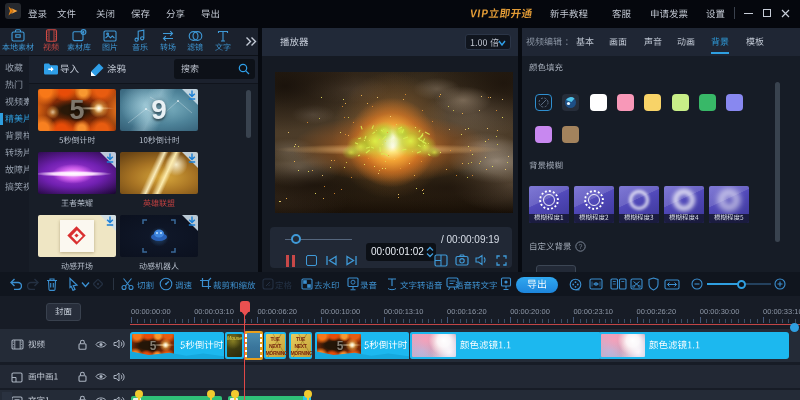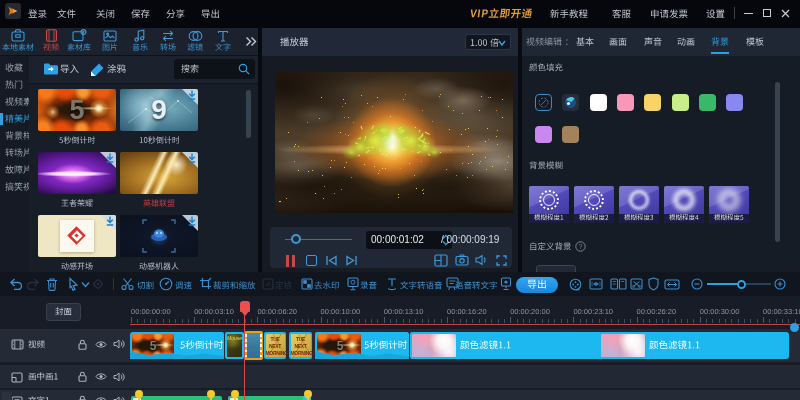--- a/index.html
+++ b/index.html
@@ -657,21 +657,21 @@
           <path d="M100 60 l3.0 0" stroke="rgba(216,238,80,0.9)" stroke-width="1.1" transform="rotate(147 100 60)"></path>
           <path d="M148 70 l3.9 0" stroke="rgba(216,238,80,0.9)" stroke-width="1.1" transform="rotate(298 148 70)"></path>
           <path d="M83 72 l3.2 0" stroke="rgba(216,238,80,0.9)" stroke-width="1.1" transform="rotate(201 83 72)"></path>
           <path d="M150 60 l5.3 0" stroke="rgba(216,238,80,0.9)" stroke-width="1.1" transform="rotate(28 150 60)"></path>
         </svg>
         <div class="abs" style="left:0;top:0;width:1px;height:1px;box-shadow:146px 89px 0 0 rgba(240,150,50,0.8),32px 50px 0 0 rgba(240,150,50,0.8),123px 122px 0 0 rgba(255,215,120,0.85),186px 62px 0 0 rgba(235,230,95,0.9),89px 68px 0 0 rgba(235,230,95,0.9),204px 38px 0 0 rgba(255,215,120,0.85),55px 95px 0 0 rgba(235,230,95,0.9),47px 103px 0 0 rgba(255,215,120,0.85),193px 74px 0 0 rgba(235,230,95,0.9),110px 89px 0 0 rgba(225,220,80,0.8),125px 96px 0 0 rgba(240,150,50,0.8),187px 91px 0 0 rgba(255,190,80,0.85),137px 79px 0 0 rgba(225,220,80,0.8),70px 31px 0 0 rgba(255,190,80,0.85),227px 27px 0 0 rgba(255,215,120,0.85),99px 94px 0 0 rgba(235,230,95,0.9),175px 78px 0 0 rgba(240,150,50,0.8),108px 57px 0 0 rgba(225,220,80,0.8),107px 67px 0 0 rgba(225,220,80,0.8),73px 63px 0 0 rgba(255,190,80,0.85),102px 25px 0 0 rgba(255,215,120,0.85),230px 97px 0 0 rgba(255,215,120,0.85),196px 90px 0 0 rgba(225,220,80,0.8),140px 55px 0 0 rgba(235,230,95,0.9),101px 58px 0 0 rgba(225,220,80,0.8),221px 38px 0 0 rgba(240,150,50,0.8),97px 34px 0 0 rgba(240,150,50,0.8),121px 52px 0 0 rgba(225,220,80,0.8),147px 118px 0 0 rgba(255,215,120,0.85),4px 129px 0 0 rgba(235,230,95,0.9),69px 95px 0 0 rgba(235,230,95,0.9),66px 117px 0 0 rgba(240,150,50,0.8),165px 80px 0 0 rgba(235,230,95,0.9),107px 96px 0 0 rgba(235,230,95,0.9),73px 45px 0 0 rgba(225,220,80,0.8),147px 38px 0 0 rgba(240,150,50,0.8),217px 94px 0 0 rgba(235,230,95,0.9),49px 114px 0 0 rgba(240,150,50,0.8),104px 98px 0 0 rgba(225,220,80,0.8),78px 50px 0 0 rgba(240,150,50,0.8),181px 103px 0 0 rgba(240,150,50,0.8),46px 25px 0 0 rgba(235,230,95,0.9),193px 56px 0 0 rgba(235,230,95,0.9),37px 98px 0 0 rgba(255,190,80,0.85),190px 57px 0 0 rgba(255,215,120,0.85),232px 90px 0 0 rgba(225,220,80,0.8),148px 121px 0 0 rgba(235,230,95,0.9),213px 25px 0 0 rgba(240,150,50,0.8),197px 82px 0 0 rgba(235,230,95,0.9),86px 23px 0 0 rgba(255,190,80,0.85),92px 31px 0 0 rgba(255,190,80,0.85),222px 58px 0 0 rgba(255,190,80,0.85),112px 60px 0 0 rgba(240,150,50,0.8),59px 88px 0 0 rgba(240,150,50,0.8),222px 72px 0 0 rgba(225,220,80,0.8),139px 103px 0 0 rgba(255,190,80,0.85),193px 91px 0 0 rgba(225,220,80,0.8),119px 87px 0 0 rgba(255,190,80,0.85),94px 68px 0 0 rgba(225,220,80,0.8),215px 25px 0 0 rgba(255,215,120,0.85),104px 67px 0 0 rgba(255,190,80,0.85),197px 103px 0 0 rgba(240,150,50,0.8),44px 46px 0 0 rgba(225,220,80,0.8),107px 72px 0 0 rgba(235,230,95,0.9),13px 60px 0 0 rgba(255,215,120,0.85),123px 125px 0 0 rgba(255,190,80,0.85),153px 71px 0 0 rgba(225,220,80,0.8),65px 60px 0 0 rgba(235,230,95,0.9),174px 57px 0 0 rgba(255,215,120,0.85),212px 56px 0 0 rgba(255,215,120,0.85),213px 67px 0 0 rgba(240,150,50,0.8),130px 22px 0 0 rgba(240,150,50,0.8),233px 84px 0 0 rgba(255,215,120,0.85),211px 97px 0 0 rgba(255,190,80,0.85),115px 44px 0 0 rgba(255,215,120,0.85),19px 74px 0 0 rgba(235,230,95,0.9),103px 101px 0 0 rgba(255,215,120,0.85),68px 27px 0 0 rgba(235,230,95,0.9),110px 69px 0 0 rgba(225,220,80,0.8),192px 105px 0 0 rgba(225,220,80,0.8),187px 41px 0 0 rgba(255,190,80,0.85),157px 49px 0 0 rgba(240,150,50,0.8),210px 85px 0 0 rgba(255,215,120,0.85),141px 116px 0 0 rgba(235,230,95,0.9),20px 72px 0 0 rgba(255,215,120,0.85),178px 38px 0 0 rgba(225,220,80,0.8),33px 99px 0 0 rgba(235,230,95,0.9),195px 78px 0 0 rgba(240,150,50,0.8),56px 88px 0 0 rgba(255,190,80,0.85),221px 64px 0 0 rgba(225,220,80,0.8),71px 90px 0 0 rgba(225,220,80,0.8),113px 83px 0 0 rgba(240,150,50,0.8),205px 89px 0 0 rgba(225,220,80,0.8),89px 92px 0 0 rgba(235,230,95,0.9),59px 121px 0 0 rgba(240,150,50,0.8),204px 91px 0 0 rgba(255,190,80,0.85),19px 89px 0 0 rgba(255,190,80,0.85),173px 34px 0 0 rgba(225,220,80,0.8),67px 34px 0 0 rgba(240,150,50,0.8),23px 98px 0 0 rgba(235,230,95,0.9),206px 24px 0 0 rgba(255,215,120,0.85),164px 24px 0 0 rgba(240,150,50,0.8),70px 62px 0 0 rgba(240,150,50,0.8),149px 73px 0 0 rgba(235,230,95,0.9),227px 45px 0 0 rgba(235,230,95,0.9),171px 97px 0 0 rgba(255,190,80,0.85),48px 126px 0 0 rgba(255,190,80,0.85),128px 27px 0 0 rgba(255,190,80,0.85),69px 45px 0 0 rgba(240,150,50,0.8),210px 69px 0 0 rgba(235,230,95,0.9),148px 117px 0 0 rgba(240,150,50,0.8),110px 96px 0 0 rgba(235,230,95,0.9),165px 22px 0 0 rgba(255,190,80,0.85),40px 121px 0 0 rgba(235,230,95,0.9),93px 86px 0 0 rgba(240,150,50,0.8),134px 91px 0 0 rgba(255,215,120,0.85),5px 129px 0 0 rgba(255,215,120,0.85),23px 74px 0 0 rgba(225,220,80,0.8),76px 105px 0 0 rgba(240,150,50,0.8),11px 126px 0 0 rgba(255,190,80,0.85);"></div>
       </div>
 
   <div class="abs" style="left:23px;top:182.5px;width:67px;height:1.5px;background:#55667d;"></div>
   <div class="abs" style="left:29px;top:178px;width:10px;height:10px;border:2px solid #3f9ad8;border-radius:50%;background:#222936;"></div>
-  <div id="timebox" class="abs" style="left:104px;top:175px;width:86px;height:18px;">
+  <div id="timebox" class="abs" style="left:104px;top:187px;width:70px;height:18px;">
     <span style="position:absolute;left:5px;top:3px;">00:00:01:02</span>
     <svg class="abs" style="right:2px;top:3px;" width="8" height="12" viewBox="0 0 8 12">
           <path d="M1 4.5 L4 1.5 L7 4.5" fill="none" stroke="#3f9ad8" stroke-width="1.3"></path>
           <path d="M1 7.5 L4 10.5 L7 7.5" fill="none" stroke="#3f9ad8" stroke-width="1.3"></path>
         </svg>
   </div>
   <div class="abs" style="left:179px;top:178px;color:#d9dfe9;font-size:10px;">/ 00:00:09:19</div>
   <div id="transport" class="abs" style="left:0;top:196px;width:256px;height:20px;">
 <div class="abs" style="left:24px;top:3px;width:3px;height:12px;background:#c84848;"></div>
 <div class="abs" style="left:30px;top:3px;width:3px;height:12px;background:#c84848;"></div>

